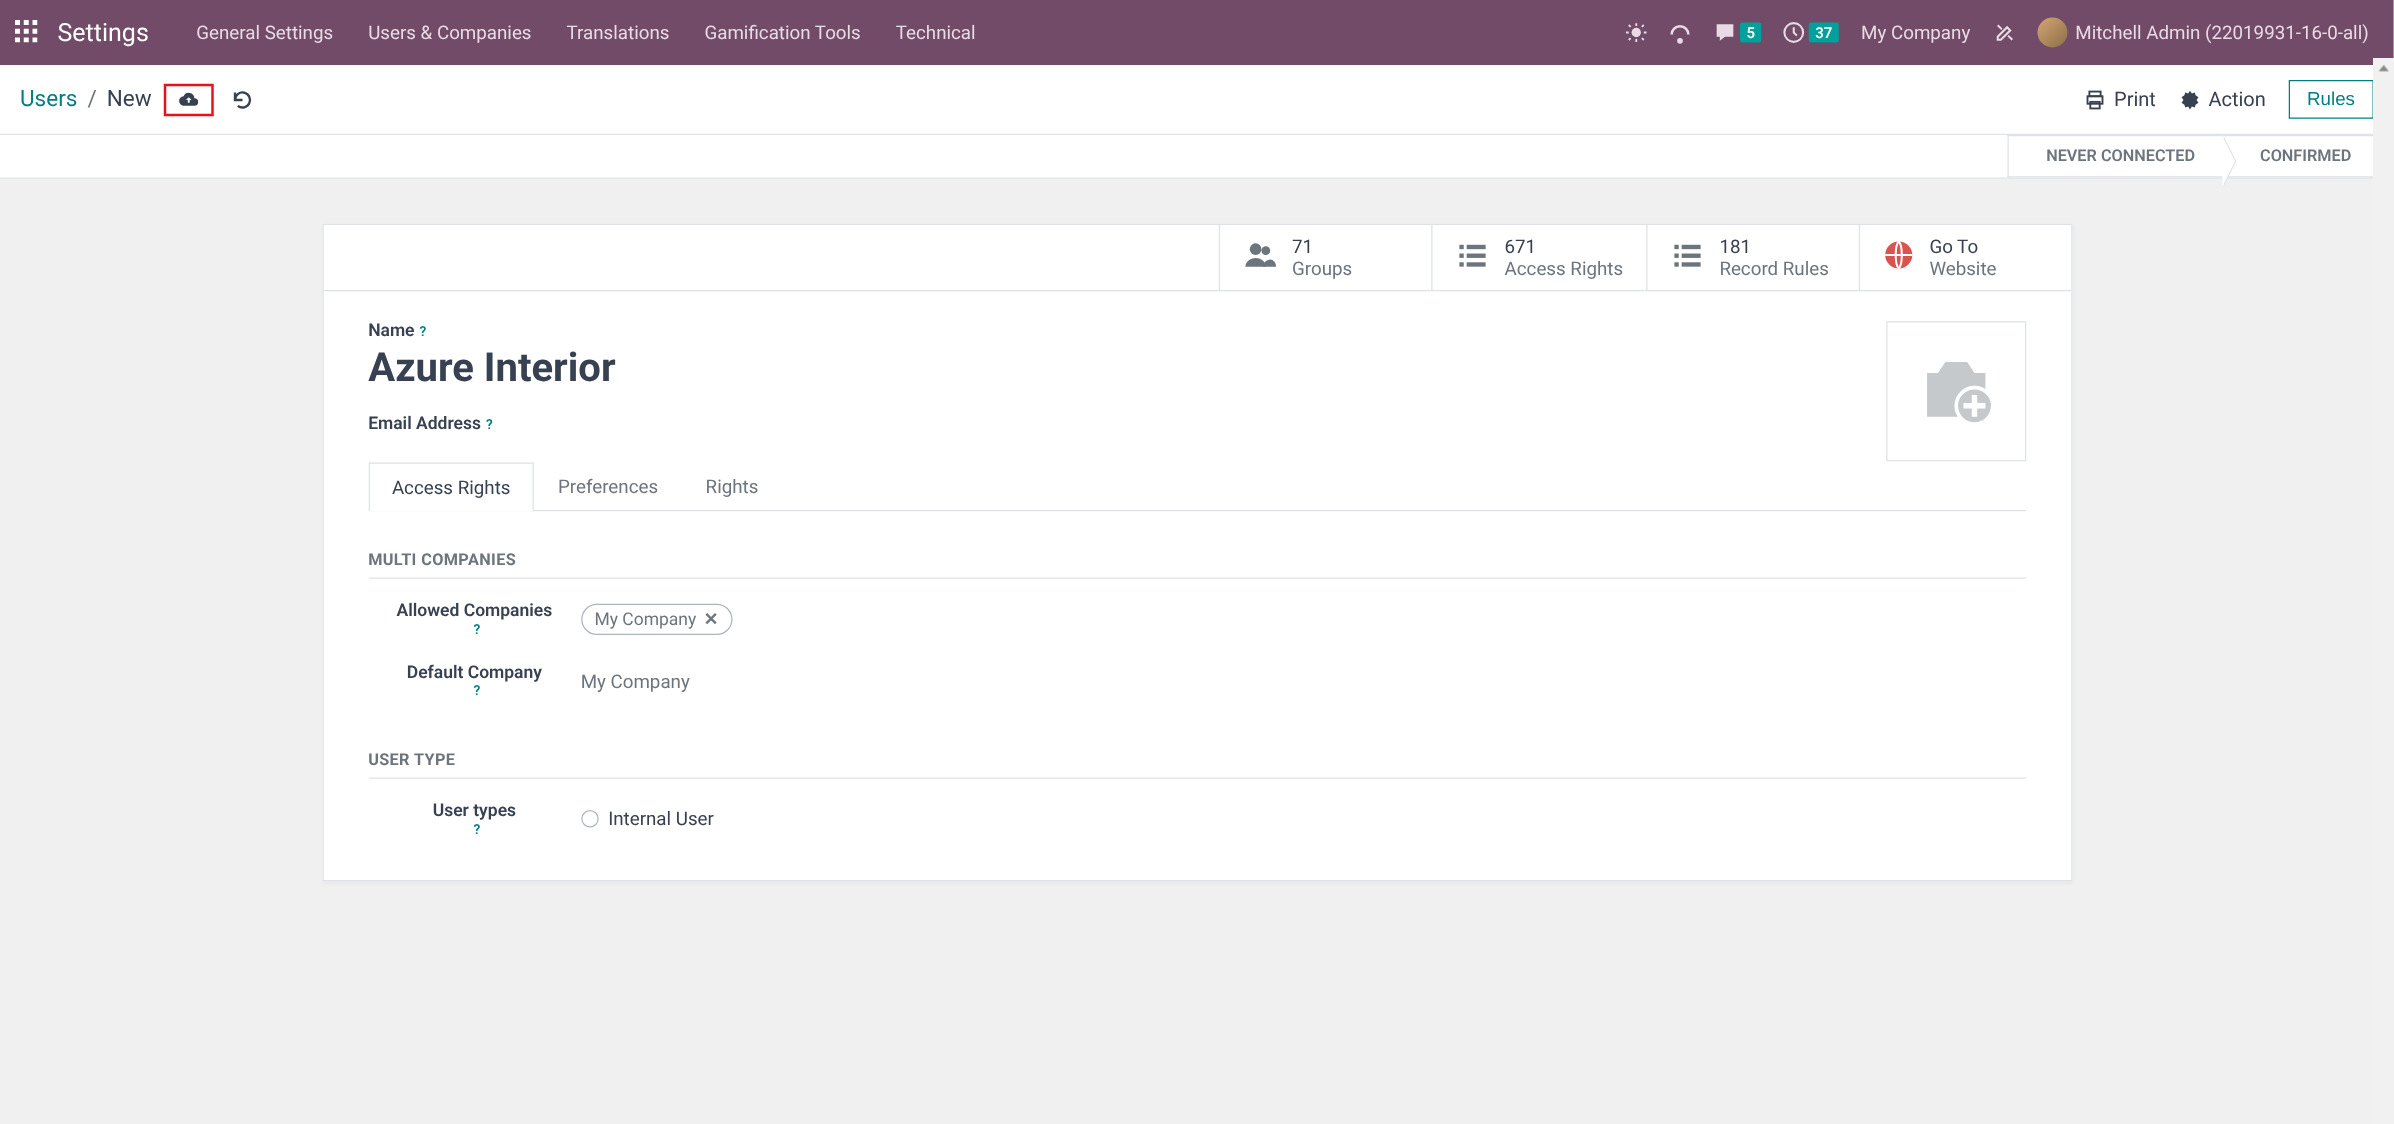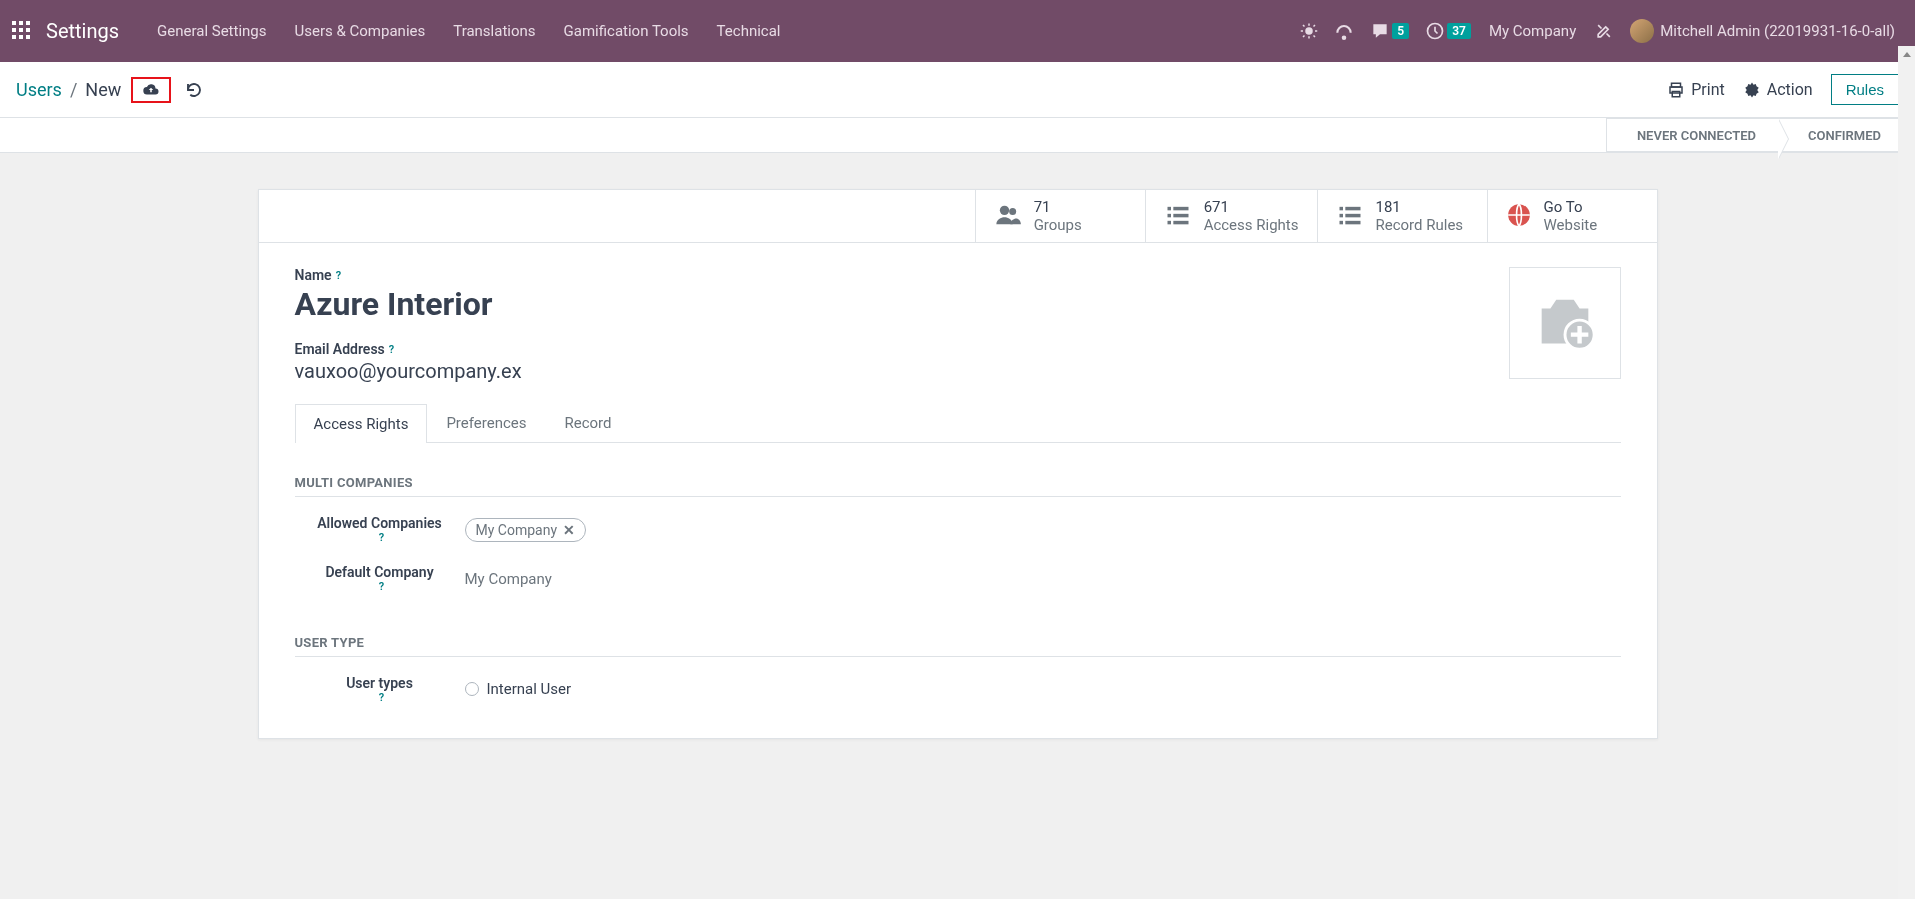--- a/index.html
+++ b/index.html
@@ -1,18 +1,18 @@
 <!DOCTYPE html>
 <html><head>
 <meta charset="utf-8">
 <style>
   * { box-sizing: border-box; margin: 0; padding: 0; }
   body { font-family: -apple-system, BlinkMacSystemFont, "Segoe UI", Roboto, "Helvetica Neue", Arial, sans-serif; background: #f0f0f0; font-size: 14px; color: #374151; }
   
-  .topbar { background: #714B67; height: 62px; display: flex; align-items: center; padding: 0 12px; color: #fff; }
+  .topbar { background: #714B67; height: 52px; display: flex; align-items: center; padding: 0 12px; color: #fff; }
   .topbar .apps-icon { width: 20px; height: 20px; margin-right: 14px; display: inline-flex; }
   .topbar .brand { font-size: 20px; font-weight: 400; margin-right: 24px; }
   .topbar .nav-item { color: #e8dbe5; padding: 0 14px; font-size: 15px; cursor: pointer; }
   .topbar .spacer { flex: 1; }
   .topbar .right-item { display: inline-flex; align-items: center; margin: 0 8px; cursor: pointer; }
   .topbar .badge { background: #00A09D; color: #fff; font-size: 12px; padding: 1px 5px; border-radius: 2px; margin-left: 2px; font-weight: 600; }
   .topbar .company-name { font-size: 15px; color: #e8dbe5; margin: 0 10px; }
   .topbar .user-name { font-size: 15px; color: #e8dbe5; margin-left: 6px; }
   .topbar .avatar { width: 24px; height: 24px; border-radius: 50%; background: linear-gradient(135deg, #d4a574, #8b6f47); display: inline-block; }
 
@@ -255,26 +255,25 @@
       <div class="field-label">
         <span>Name</span>
         <span class="help">?</span>
       </div>
       <div class="field-value-lg">Azure Interior</div>
 
       <div class="field-label">
         <span>Email Address</span>
         <span class="help">?</span>
       </div>
-      <div class="field-value-md">vauxoo@yourcompany.ex</div>
 
       <div class="tabs">
         <div class="tab active">Access Rights</div>
         <div class="tab">Preferences</div>
-        <div class="tab">Record</div>
+        <div class="tab">Rights</div>
       </div>
 
       <div class="section-title">MULTI COMPANIES</div>
 
       <div class="form-row">
         <span class="row-label">
           <span>Allowed Companies</span>
           <span class="help" style="color:#017e84;font-size:11px;margin-left:4px;vertical-align:super;">?</span>
         </span>
         <span class="row-value">

